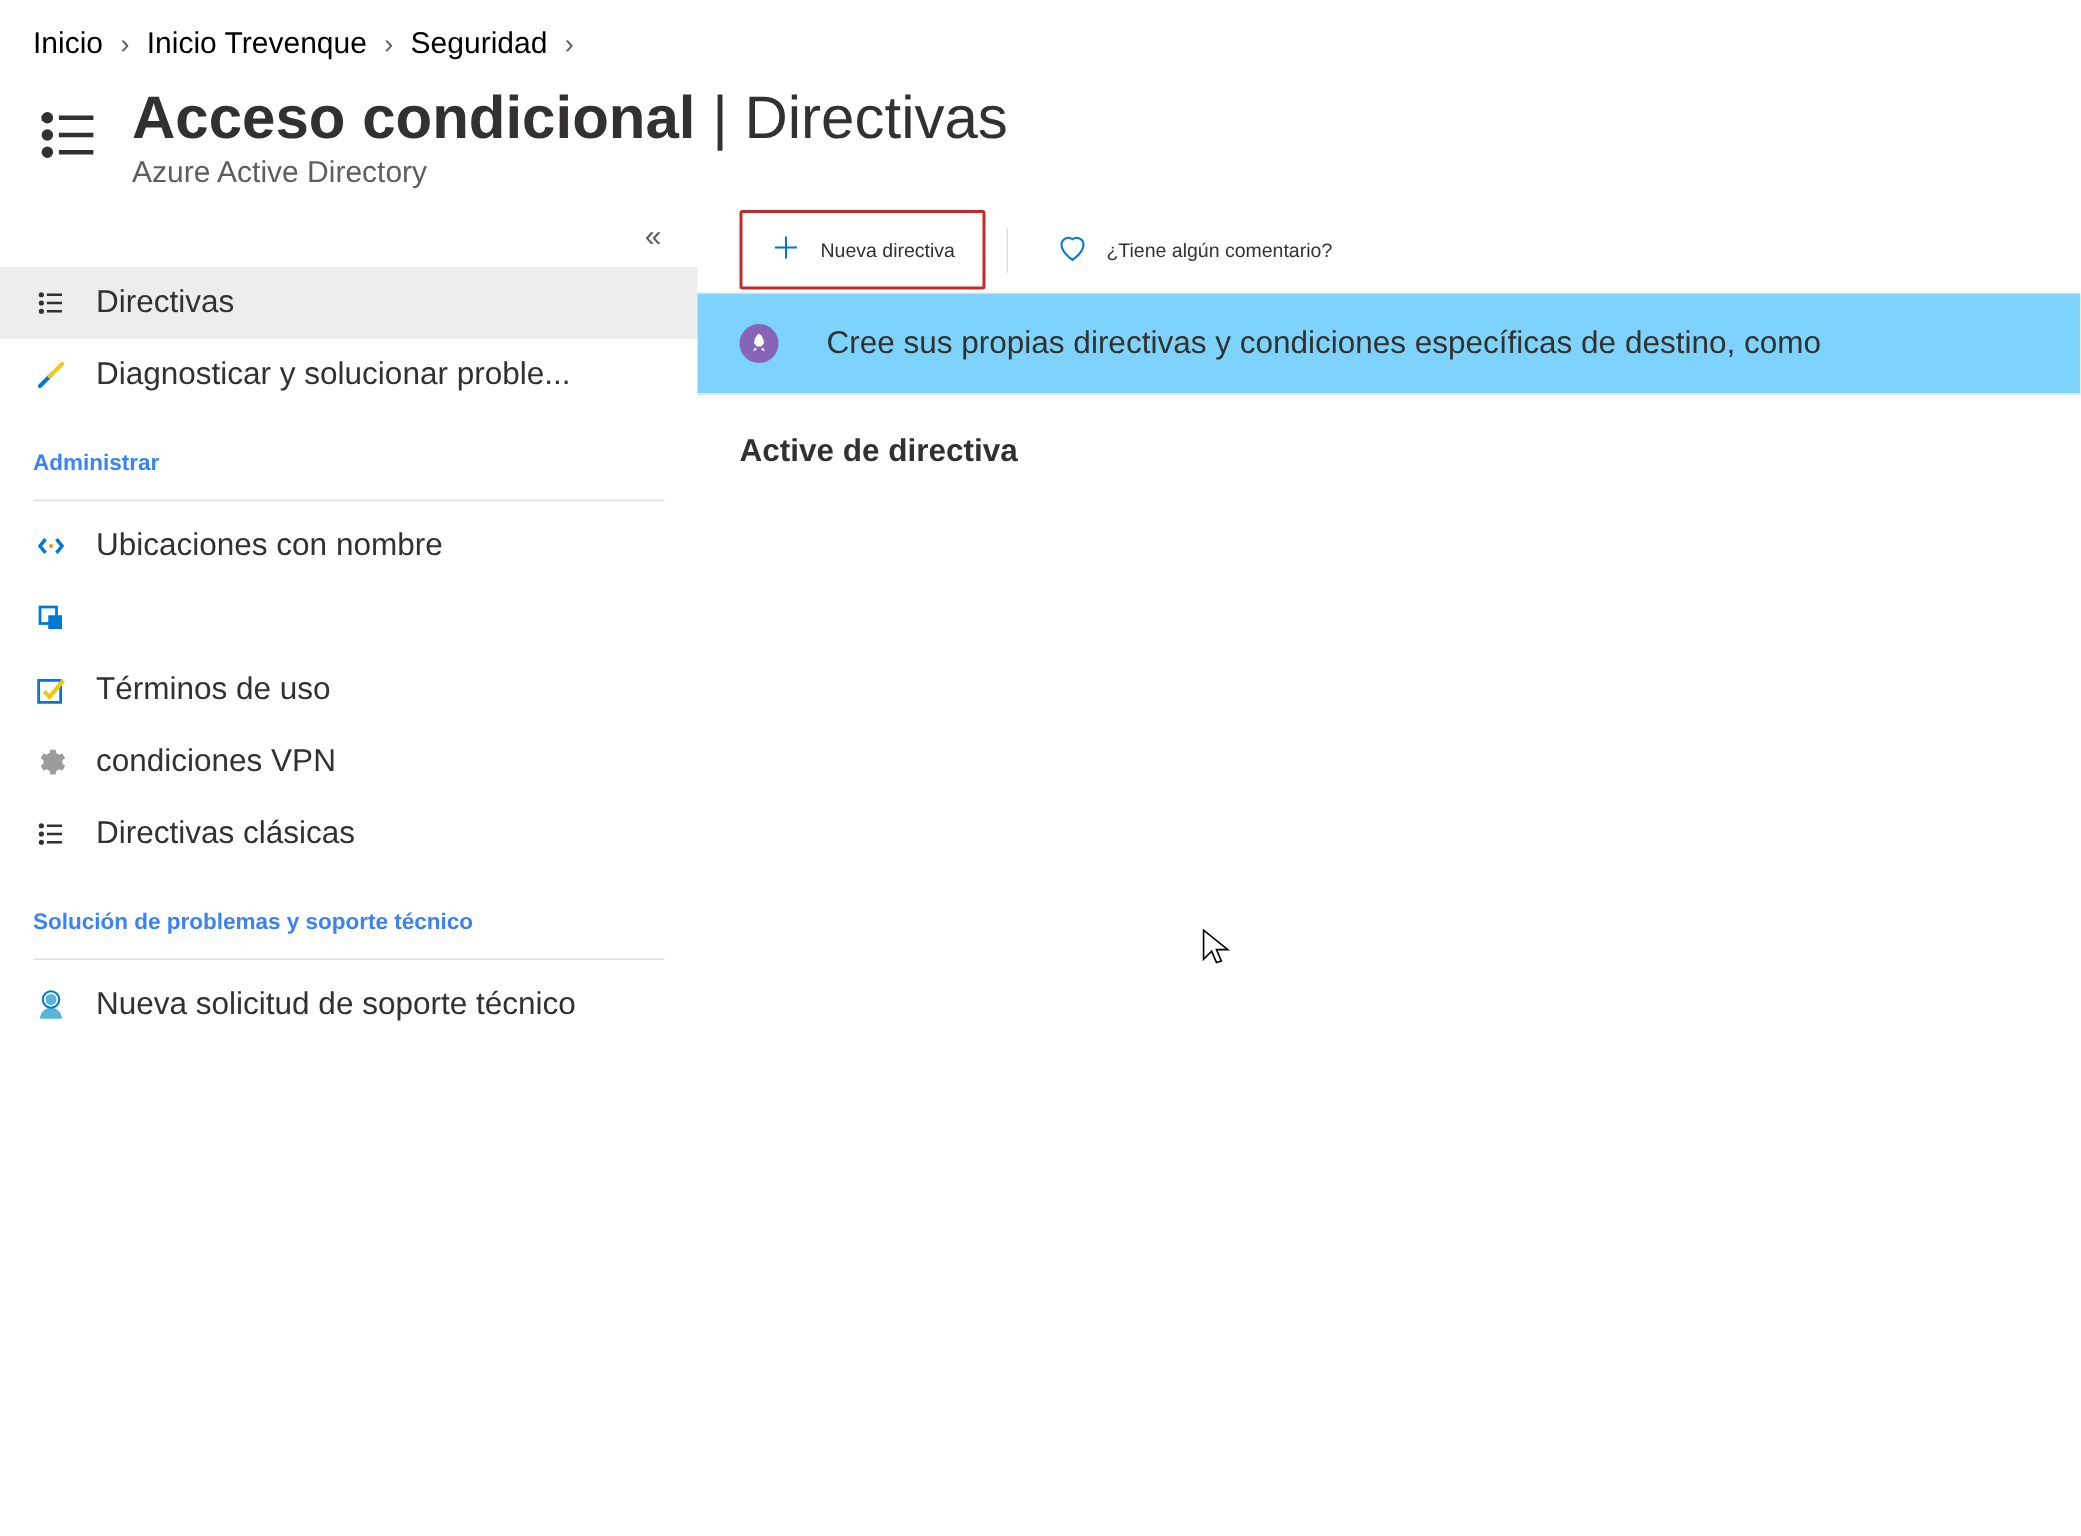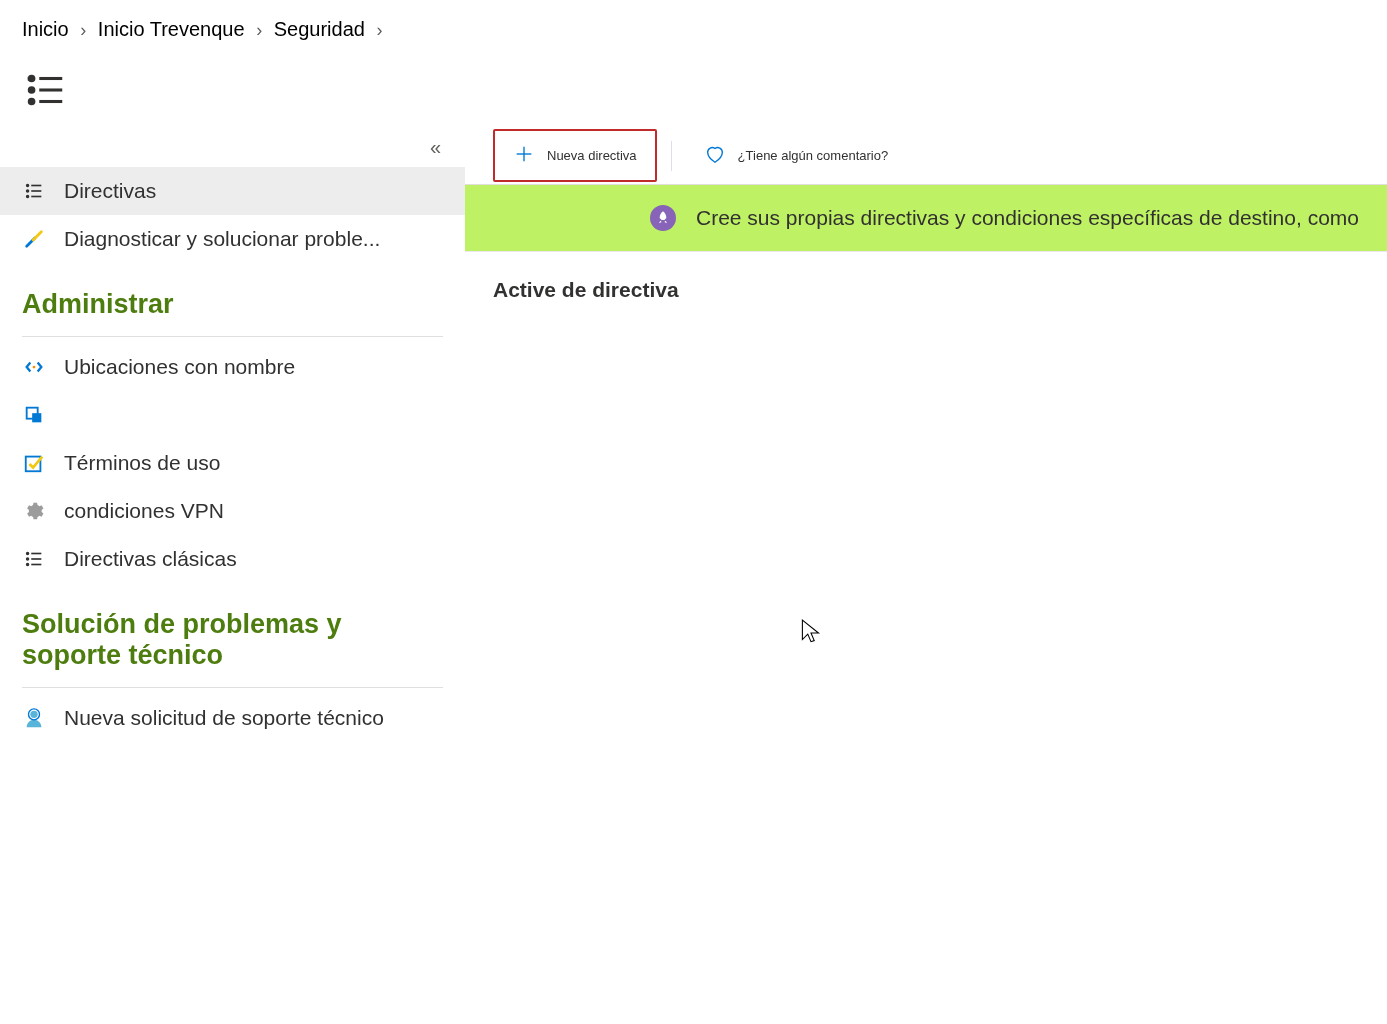--- a/index.html
+++ b/index.html
@@ -81,23 +81,23 @@
       justify-content: center;
       flex-shrink: 0;
     }
     .nav-label {
       white-space: nowrap;
       overflow: hidden;
       text-overflow: ellipsis;
     }
     .nav-section {
       padding: 26px 22px 10px;
-      font-size: 27px;
+      font-size: 15px;
       font-weight: 600;
-      color: #4d7c0f;
+      color: #3b82f6;
     }
     .section-divider {
       border: none;
       border-top: 1px solid #e1dfdd;
       margin: 6px 22px;
     }
     .main {
       flex: 1;
       padding-top: 3px;
     }
@@ -126,27 +126,26 @@
     }
     .toolbar-divider {
       width: 1px;
       height: 30px;
       background: #e1dfdd;
       margin: 0 10px;
     }
     .info-banner {
       display: flex;
       align-items: center;
-      gap: 20px;
-      background: #bef264;
+      gap: 32px;
+      background: #7dd3fc;
       padding: 20px 28px;
       font-size: 21px;
       color: #323130;
       border-bottom: 1px solid #ece6f1;
-      justify-content: flex-end;
     }
     .rocket-badge {
       width: 26px;
       height: 26px;
       border-radius: 50%;
       background: #8764b8;
       display: inline-flex;
       align-items: center;
       justify-content: center;
       flex-shrink: 0;
@@ -182,20 +181,26 @@
     <svg viewBox="0 0 24 24" fill="none" stroke="#323130" stroke-width="1.6">
       <circle cx="5" cy="6" r="1.2" fill="#323130"></circle>
       <line x1="9" y1="6" x2="21" y2="6"></line>
       <circle cx="5" cy="12" r="1.2" fill="#323130"></circle>
       <line x1="9" y1="12" x2="21" y2="12"></line>
       <circle cx="5" cy="18" r="1.2" fill="#323130"></circle>
       <line x1="9" y1="18" x2="21" y2="18"></line>
       <path d="M3 5 L4.5 7 L3 7 Z" fill="#323130" stroke="none"></path>
     </svg>
   </span>
+  <div>
+    <h1 class="header-title">
+      <span>Acceso condicional</span><span class="thin"> | </span><span class="thin">Directivas</span>
+    </h1>
+    <div class="header-sub">Azure Active Directory</div>
+  </div>
 </div>
 
 <div class="layout">
 
   <aside class="sidebar">
     <div class="collapse-row">
       <span class="collapse-chevron">«</span>
     </div>
 
     <div class="nav-item active">

